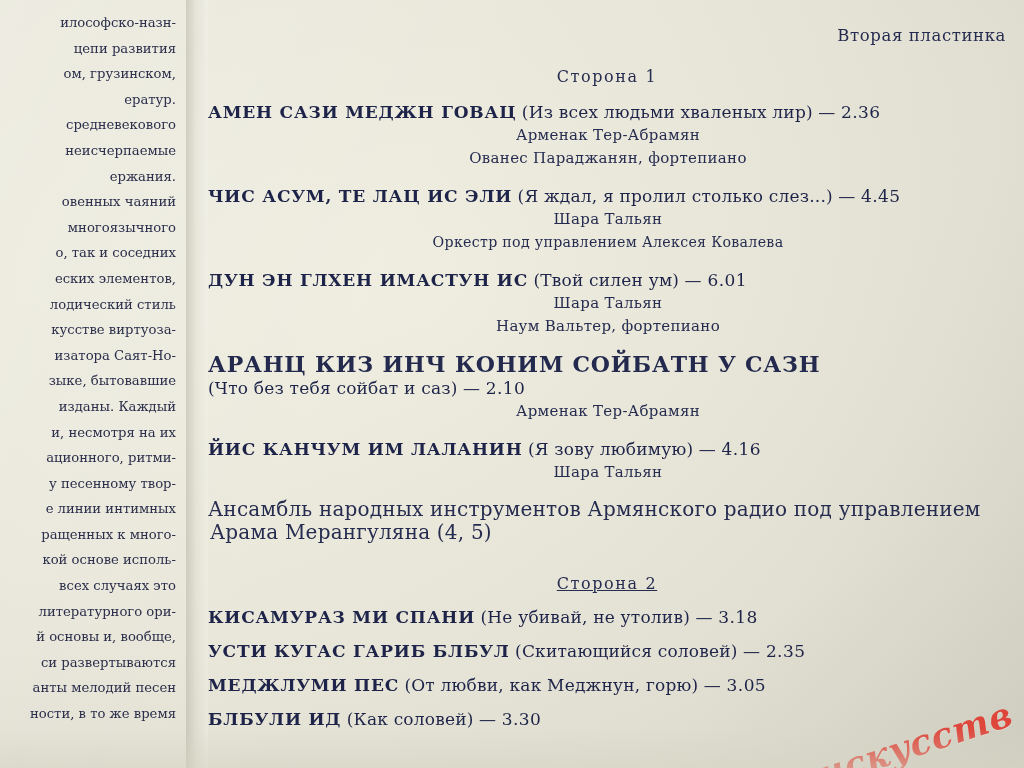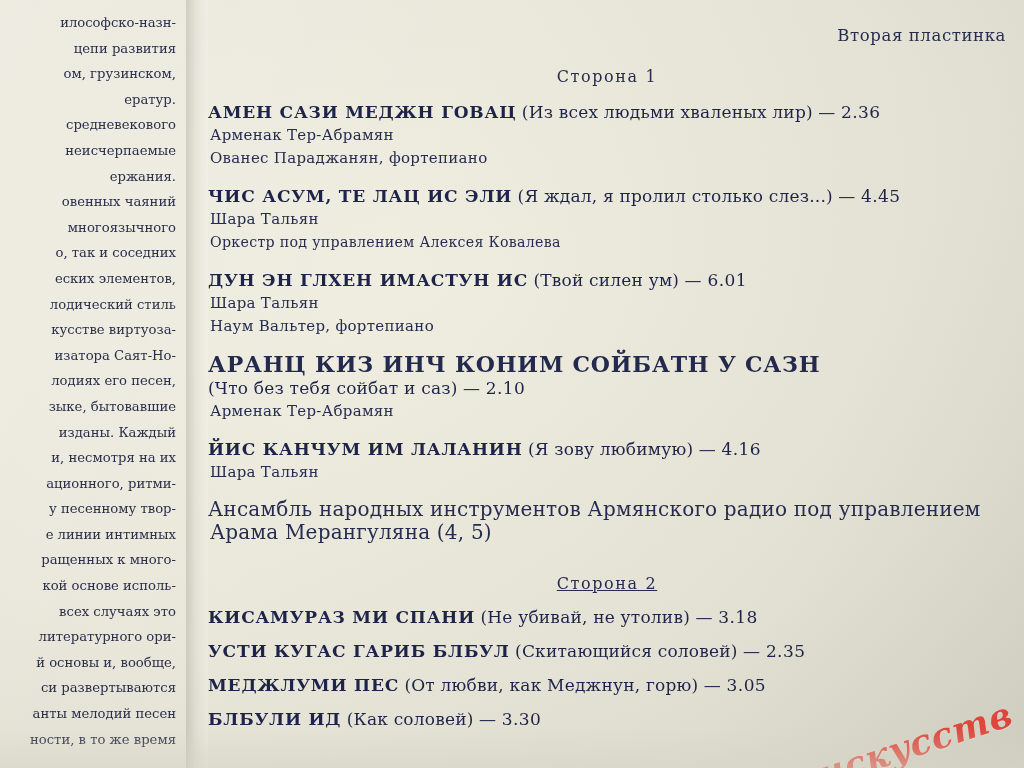--- a/index.html
+++ b/index.html
@@ -112,20 +112,21 @@
     letter-spacing: 0.8px;
     font-size: 22px;
     line-height: 24px;
   }
   .perf {
     font-size: 15px;
     line-height: 23px;
     letter-spacing: 0.3px;
     color: #262c50;
     padding-left: 2px;
+    text-align: center;
   }
   .perf.small {
     font-size: 14.2px;
   }
   .ens {
     font-size: 20px;
     line-height: 23px;
     letter-spacing: 0.2px;
     color: #262c50;
     margin-top: 12px;
@@ -182,21 +183,20 @@
     <div class="ln">ержания.</div>
     <div class="ln">овенных чаяний</div>
     <div class="ln">многоязычного</div>
     <div class="ln"></div>
     <div class="ln">о, так и соседних</div>
     <div class="ln">еских элементов,</div>
     <div class="ln">лодический стиль</div>
     <div class="ln"></div>
     <div class="ln">кусстве виртуоза-</div>
     <div class="ln">изатора Саят-Но-</div>
-    <div class="ln">лодиях его песен,</div>
     <div class="ln">зыке, бытовавшие</div>
     <div class="ln">изданы. Каждый</div>
     <div class="ln">и, несмотря на их</div>
     <div class="ln">ационного, ритми-</div>
     <div class="ln">у песенному твор-</div>
     <div class="ln">е линии интимных</div>
     <div class="ln">ращенных к много-</div>
     <div class="ln">кой основе исполь-</div>
     <div class="ln">всех случаях это</div>
     <div class="ln">литературного ори-</div>

